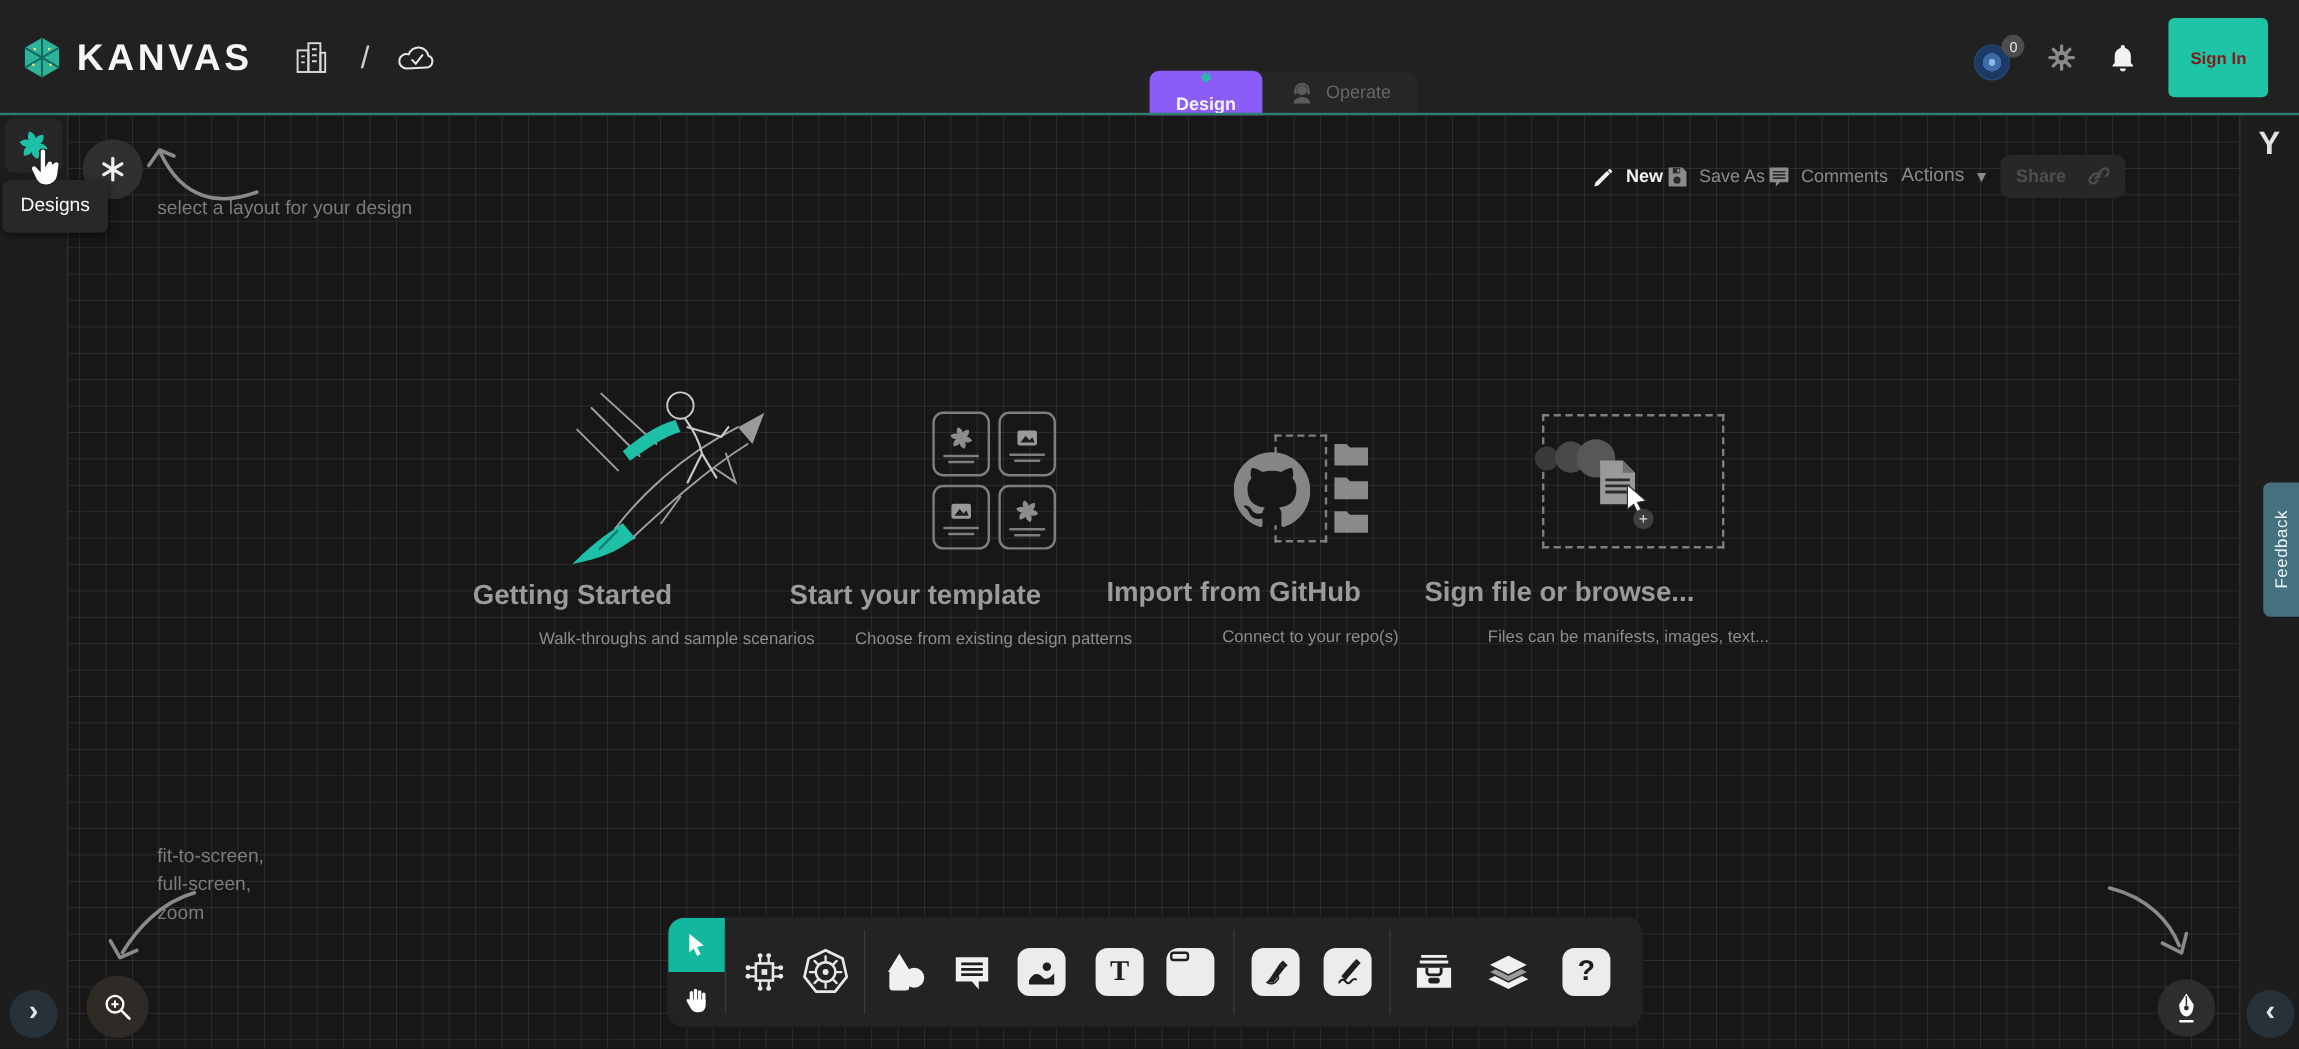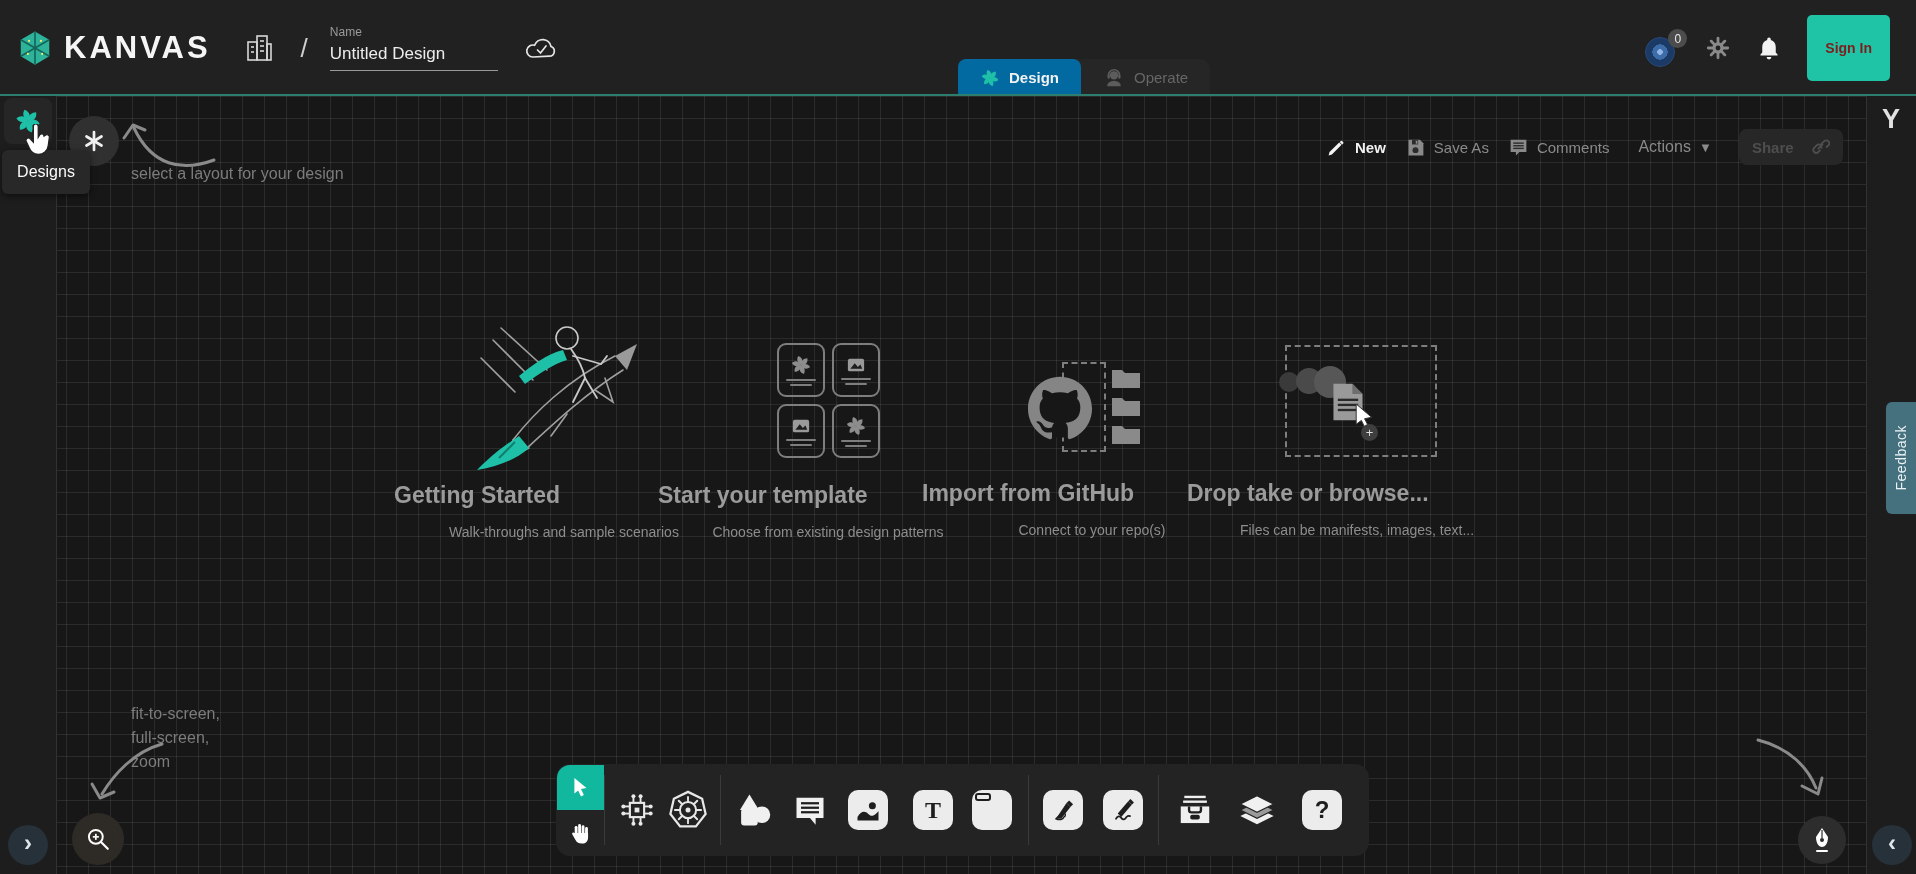--- a/index.html
+++ b/index.html
@@ -12,21 +12,21 @@
   #header { position:absolute; left:0; top:0; width:1916px; height:96px; background:#212121; z-index:20; }
   #hdr-left { position:absolute; left:16px; top:0; height:96px; display:flex; align-items:center; }
   .logo-text { color:#f5f5f5; font-size:31px; font-weight:800; letter-spacing:3px; margin-left:10px; }
   .hdr-sep { color:#cfcfcf; font-size:26px; font-weight:300; margin:0 22px 0 26px; }
   .name-block { display:flex; flex-direction:column; margin-right:26px; }
   .name-label { color:#9a9a9a; font-size:12px; margin-bottom:3px; }
   .name-input { background:transparent; border:none; border-bottom:1px solid #9a9a9a; color:#ececec;
                 font-size:17px; width:168px; padding:2px 0 6px 0; font-family:"Liberation Sans",sans-serif; }
   #tabs { position:absolute; left:958px; bottom:0; display:flex; background:#262626; border-radius:10px 10px 0 0; height:37px; }
   .tab { display:flex; align-items:center; gap:9px; padding:0 22px; font-size:15px; border-radius:8px 8px 0 0; }
-  .tab.active { background:#0369a1; color:#f2f2f2; font-weight:bold; }
+  .tab.active { background:#8b5cf6; color:#f2f2f2; font-weight:bold;flex-direction:column; }
   .tab.inactive { color:#666; }
   #hdr-right { position:absolute; right:26px; top:0; height:96px; display:flex; align-items:center; gap:26px; }
   .avatar-wrap { position:relative; width:34px; height:34px; }
   .avatar { width:30px; height:30px; border-radius:50%; margin-top:6px;
             background:radial-gradient(circle at 50% 50%, #8fb6e6 0 14%, #3d6ca8 15% 38%, #1b3a66 39% 72%, #14263f 73%);
             border:1px solid #2a4a78; }
   .avatar-badge { position:absolute; right:-8px; top:-2px; width:19px; height:19px; border-radius:50%;
                   background:#4c4c4c; color:#e8e8e8; font-size:12px; display:flex; align-items:center; justify-content:center; }
   .signin-btn { background:#1fc3a5; color:#7f1d1d; font-weight:bold; font-size:14px; border:none;
                 border-radius:5px; padding:25px 18px; font-family:"Liberation Sans",sans-serif; }
@@ -40,21 +40,21 @@
     background-size:22px 22px; }
   #canvas-topline { position:absolute; left:0; top:94px; width:1916px; height:2px; background:#2d7e6d; z-index:21; }
   #rail-left  { position:absolute; left:0; top:96px; width:57px;  height:778px; background:#1d1d1d; border-right:1px solid #323232; z-index:5; }
   #rail-right { position:absolute; right:0; top:96px; width:50px; height:778px; background:#1d1d1d; border-left:1px solid #323232; z-index:5; }
 
   .hint-text { color:#7c7c7c; font-size:16px; line-height:24px; }
   .tooltip { background:#282828; border-radius:6px; color:#fafafa; font-size:16px;
              display:flex; align-items:center; justify-content:center; box-shadow:0 2px 6px rgba(0,0,0,.5); }
 
   
-  #design-bar { position:absolute; left:1326px; top:129px; height:36px; display:flex; align-items:center; gap:19px; z-index:6; }
+  #design-bar { position:absolute; left:1326px; top:129px; height:36px; display:flex; align-items:center; gap:1px; z-index:6; }
   .dbar-item { display:flex; align-items:center; gap:8px; }
   .dbar-label { font-size:15px; color:#8a8a8a; }
   .dbar-label.bright { color:#f2f2f2; font-weight:bold; }
   .share-btn { width:104px; height:36px; background:#272727; border-radius:8px; display:flex;
                align-items:center; justify-content:center; gap:16px; margin-left:8px; }
   .share-label { color:#4e4e4e; font-size:15px; font-weight:bold; }
   .caret { color:#8a8a8a; font-size:13px; }
 
   
   .card-title { position:absolute; width:340px; text-align:left; color:#9b9b9b; font-size:23px; font-weight:bold; }
@@ -130,24 +130,20 @@
             <rect x="14" y="4" width="10" height="24"></rect>
           <line x1="17" y1="9" x2="21" y2="9"></line>
             <line x1="17" y1="14" x2="21" y2="14"></line>
             <line x1="17" y1="19" x2="21" y2="19"></line>
           <line x1="8" y1="15" x2="11" y2="15"></line>
             <line x1="8" y1="20" x2="11" y2="20"></line>
           <rect x="24" y="12" width="4" height="16"></rect>
         </g>
       </svg>
       <span class="hdr-sep">/</span>
-      <div class="name-block">
-        <span class="name-label">Name</span>
-        <input class="name-input" value="Untitled Design" style="">
-      </div>
       <svg width="34" height="30" viewBox="0 0 34 30">
         <path d="M9 24 a6 6 0 1 1 1.6-11.7 A8.5 8.5 0 0 1 27 13.5 a5 5 0 0 1-1.6 9.7 Z" fill="none" stroke="#e6e6e6" stroke-width="1.7" stroke-linejoin="round"></path>
         <polyline points="13.5,17 16.5,20 22,13" fill="none" stroke="#e6e6e6" stroke-width="1.7" stroke-linecap="round"></polyline>
       </svg>
     </div>
 
     <div id="tabs">
       <div class="tab active">
         <svg width="20" height="20" viewBox="0 0 32 32" color="#1fc0a8">
             <use href="#spiral"></use>
@@ -358,21 +354,21 @@
     <g stroke="#2a2a2a" stroke-width="1.6">
         <line x1="4" y1="12" x2="18" y2="12"></line>
         <line x1="4" y1="15.5" x2="18" y2="15.5"></line>
         <line x1="4" y1="19" x2="18" y2="19"></line>
       </g>
   </svg>
   <svg class="abs" style="left:1354px;top:404px;z-index:8" width="24" height="28" viewBox="0 0 16 20">
     <path d="M1 0 L12 9.5 L7 10.5 L9.6 15.6 L7.2 16.9 L4.7 11.7 L1 14.5 Z" fill="#fff" stroke="#333" stroke-width="0.7"></path>
   </svg>
   <div class="abs round-btn ic" style="left:1361px;top:424px;width:17px;height:17px;background:#3e3e3e;color:#dedede;font-size:13px;z-index:9">+</div>
-  <div class="card-title" style="left:1187px;top:480px">Drop take or browse...</div>
+  <div class="card-title" style="left:1187px;top:480px">Sign file or browse...</div>
   <div class="card-sub" style="left:1177px;top:522px">Files can be manifests, images, text...</div>
 
   <div class="abs hint-text" style="left:131px;top:702px">
     <div>fit-to-screen,</div>
     <div>full-screen,</div>
     <div>zoom</div>
   </div>
   <svg class="abs" style="left:86px;top:736px" width="86" height="78" viewBox="0 0 86 78">
     <path d="M76 8 C48 16 28 38 16 58" fill="none" stroke="#8a8a8a" stroke-width="3" stroke-linecap="round"></path>
     <path d="M6 48 L14 62 L28 56" fill="none" stroke="#8a8a8a" stroke-width="3" stroke-linecap="round" stroke-linejoin="round"></path>

